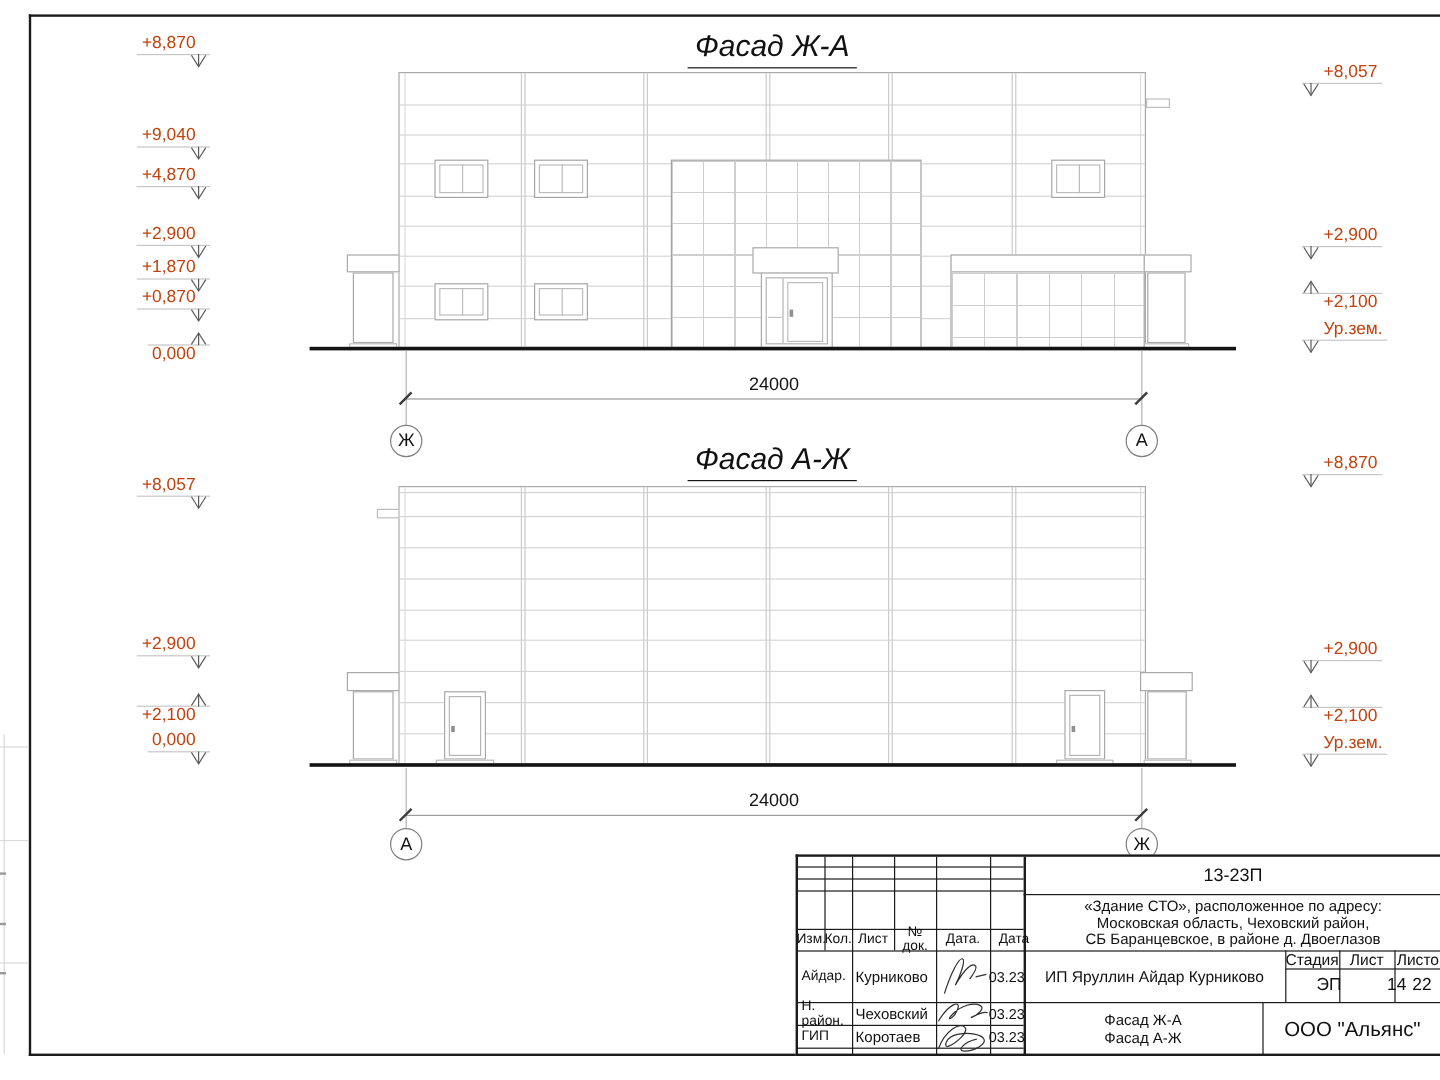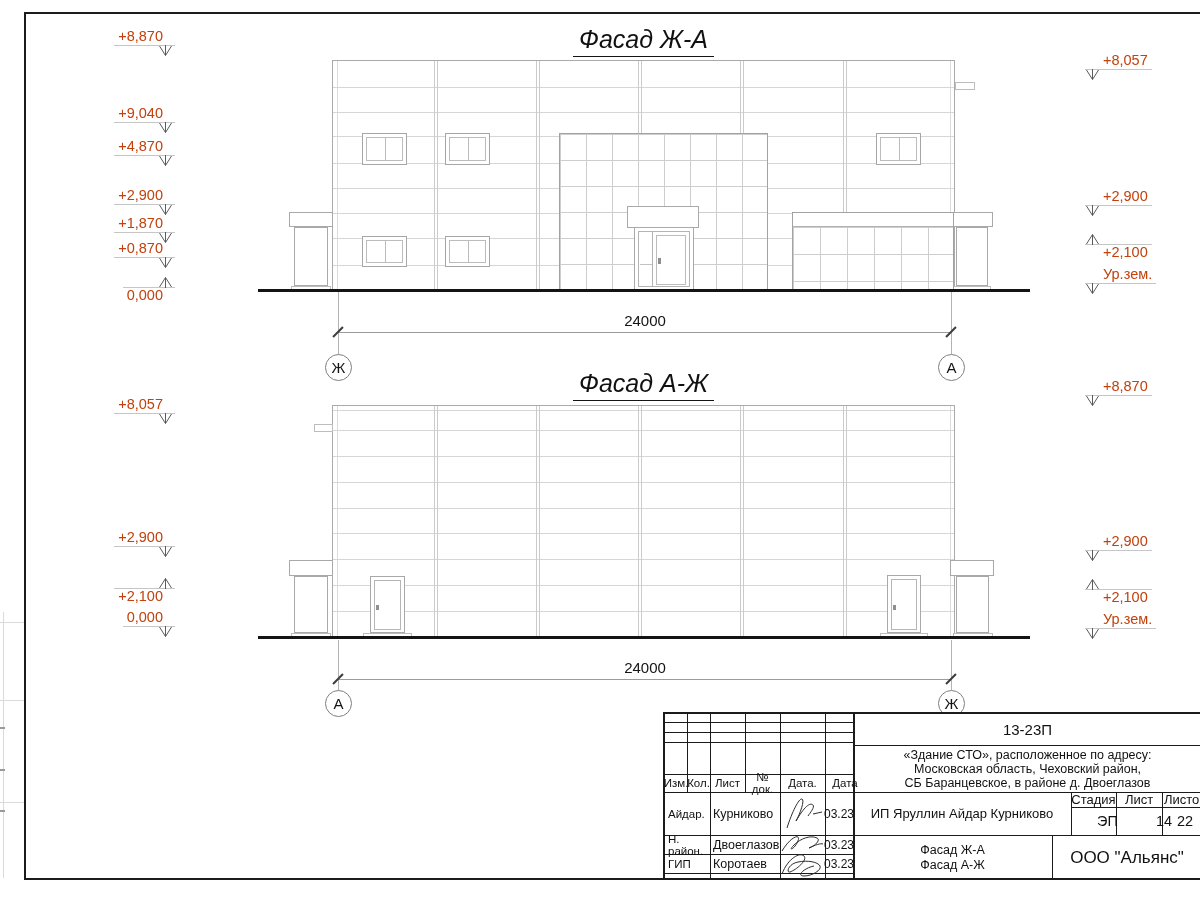--- a/index.html
+++ b/index.html
@@ -298,21 +298,21 @@
     <div class="cell f115" style="left:22px;top:60px;width:23px;height:18px;">Кол.</div>
     <div class="cell f115" style="left:45px;top:60px;width:35px;height:18px;">Лист</div>
     <div class="cell f115" style="left:80px;top:60px;width:35px;height:18px;">№ док.</div>
     <div class="cell f115" style="left:115px;top:60px;width:45px;height:18px;">Дата.</div>
     <div class="cell f115" style="left:160px;top:60px;width:40px;height:18px;">Дата</div>
 
     <div class="cell cl f115" style="left:3px;top:78px;width:42px;height:43px;">Айдар.</div>
     <div class="cell cl f125" style="left:48px;top:78px;width:67px;height:43px;">Курниково</div>
     <div class="cell f12" style="left:160px;top:78px;width:28px;height:43px;">03.23</div>
     <div class="cell cl f115" style="left:3px;top:121px;width:42px;height:19px;">Н. район.</div>
-    <div class="cell cl f125" style="left:48px;top:121px;width:67px;height:19px;">Двоеглазов</div>
+    <div class="cell cl f125" style="left:48px;top:121px;width:67px;height:19px;">Чеховский</div>
     <div class="cell f12" style="left:160px;top:121px;width:28px;height:19px;">03.23</div>
     <div class="cell cl f115" style="left:3px;top:140px;width:42px;height:19px;">ГИП</div>
     <div class="cell cl f125" style="left:48px;top:140px;width:67px;height:19px;">Коротаев</div>
     <div class="cell f12" style="left:160px;top:140px;width:28px;height:19px;">03.23</div>
 
     <svg class="abs" style="left:117px;top:80px;" width="42" height="40" viewBox="0 0 42 40">
         <path d="M5 34 C10 18 17 4 20 5 C23 6 18 20 14 27 C22 13 28 8 31 11 C33 13 28 19 26 22" fill="none" stroke="#2e2e2e" stroke-width="1"></path>
         <line x1="31" y1="20" x2="40" y2="18" stroke="#2e2e2e" stroke-width="1"></line>
       </svg>
     <svg class="abs" style="left:114px;top:118px;" width="46" height="24" viewBox="0 0 46 24">

